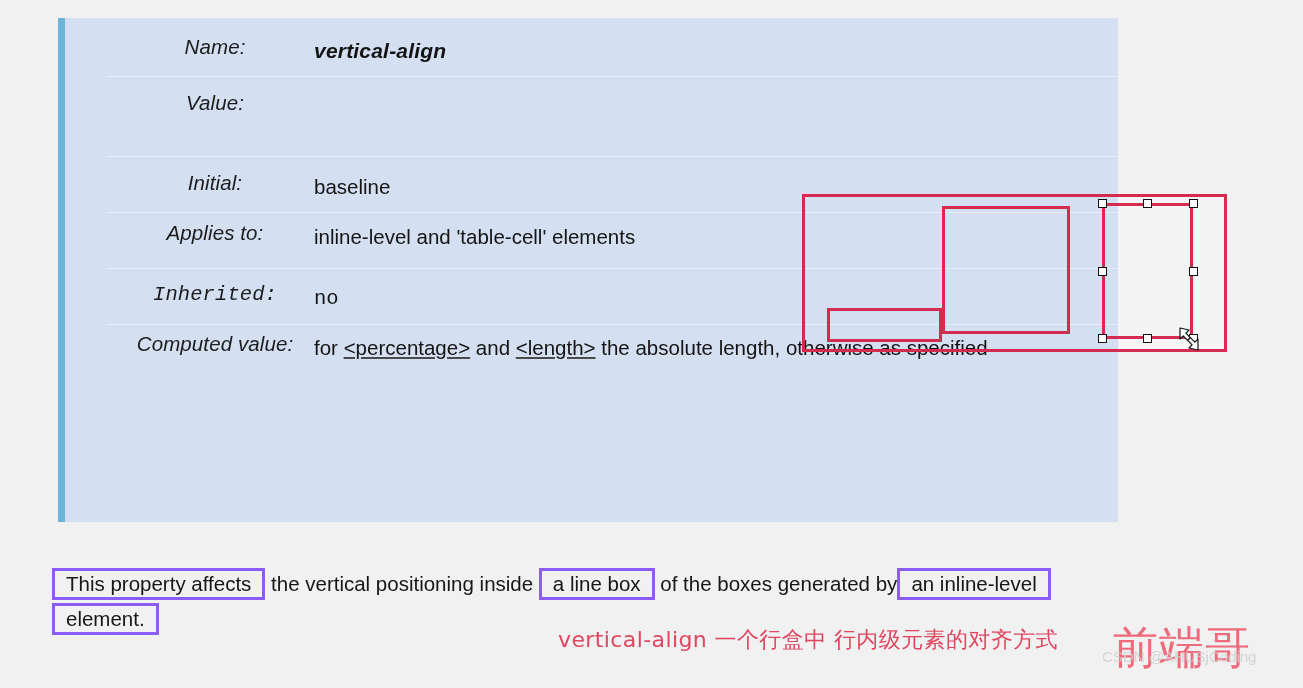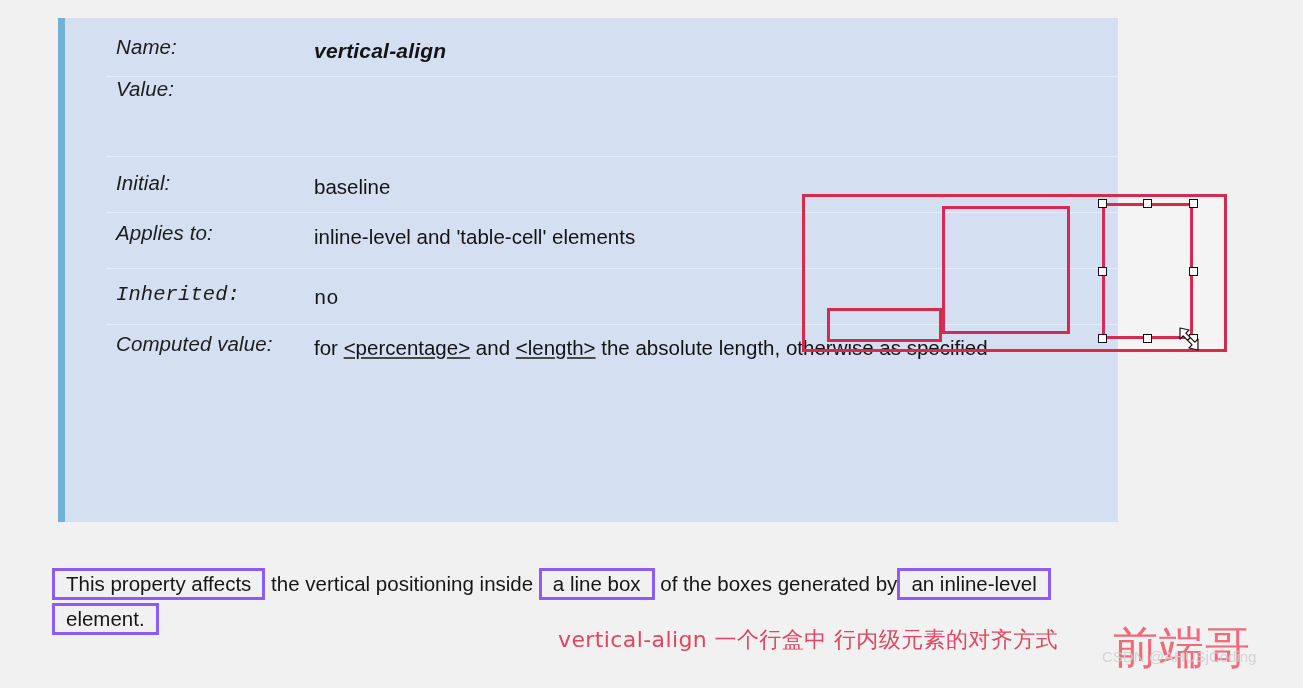--- a/index.html
+++ b/index.html
@@ -29,36 +29,37 @@
     padding:0 0 0 58px;
     box-sizing:border-box;
     position:relative;
     flex:0 0 auto;
   }
   .srow + .srow::before{
     content:"";position:absolute;left:48px;right:0;top:0;
     height:1px;background:#e6ecf8;
   }
   .srow-name{height:58px;padding-top:16px;}
-  .srow-value{height:80px;}
+  .srow-value{height:80px;padding-top:14px;}
   .srow-initial{height:56px;padding-top:14px;}
   .srow-applies{height:56px;padding-top:8px;}
   .srow-inherited{height:56px;padding-top:14px;font-family:Liberation Mono, monospace;}
   .srow-percentages{height:56px;padding-top:14px;}
   .srow-media{height:56px;padding-top:14px;}
   .srow-computed{height:62px;padding-top:7px;}
 
   .slabel{
     font-style:italic;
     font-size:20.5px;
     color:#1c1c1c;
     width:198px;
     flex:0 0 198px;
     line-height:1.25;
     letter-spacing:0.1px;
+    text-align:center;
   }
   .sval{
     font-size:20.5px;
     color:#141414;
     line-height:1.62;
     flex:1 1 auto;
   }
   .sval.bold{font-weight:bold;font-style:italic;font-size:21px;letter-spacing:.2px;}
   .lnk{
     text-decoration:underline;

